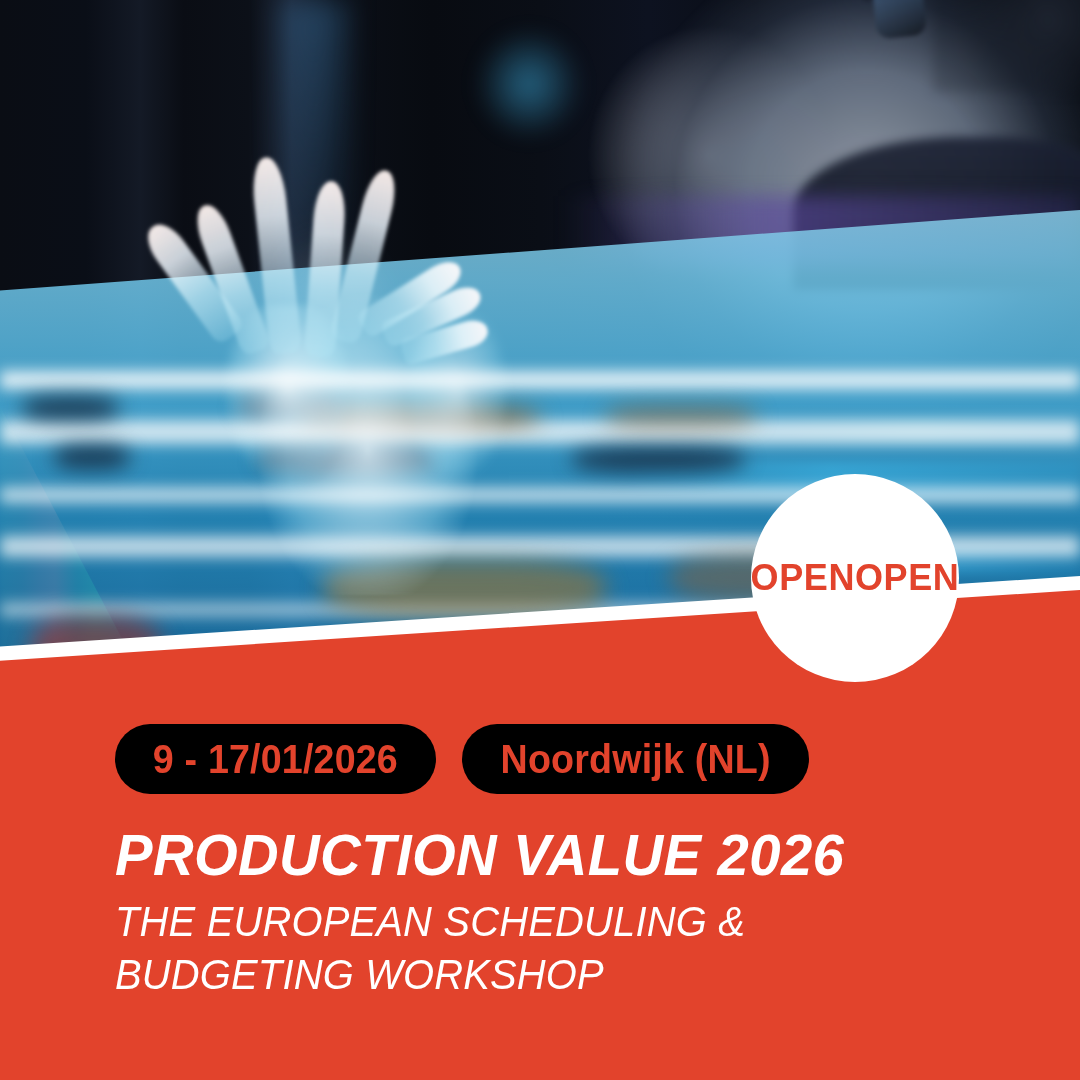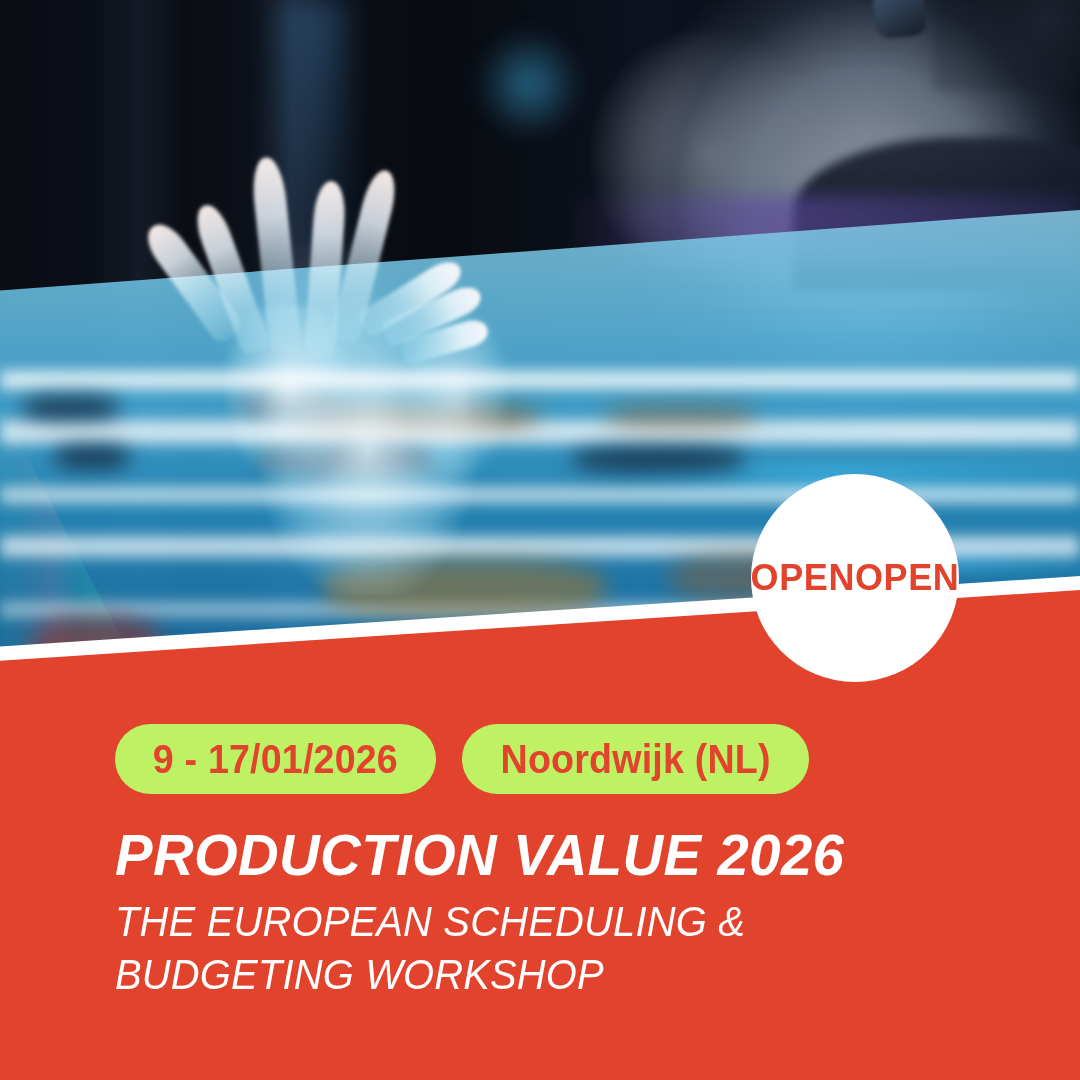--- a/index.html
+++ b/index.html
@@ -228,21 +228,21 @@
     text-align:center;
   }
 
   
   .pills{
     position:absolute;left:115px;top:724px;
     display:flex;gap:26px;z-index:7;
   }
   .pill{
     height:70px;
-    background:#bef264;
+    background:#000000;
     border-radius:35px;
     display:flex;align-items:center;justify-content:center;
     padding:0 30px;
   }
   .pill span{
     color:#E2432C;
     font-family:"Liberation Sans", sans-serif;
     font-weight:bold;
     font-size:40px;
     letter-spacing:.2px;

